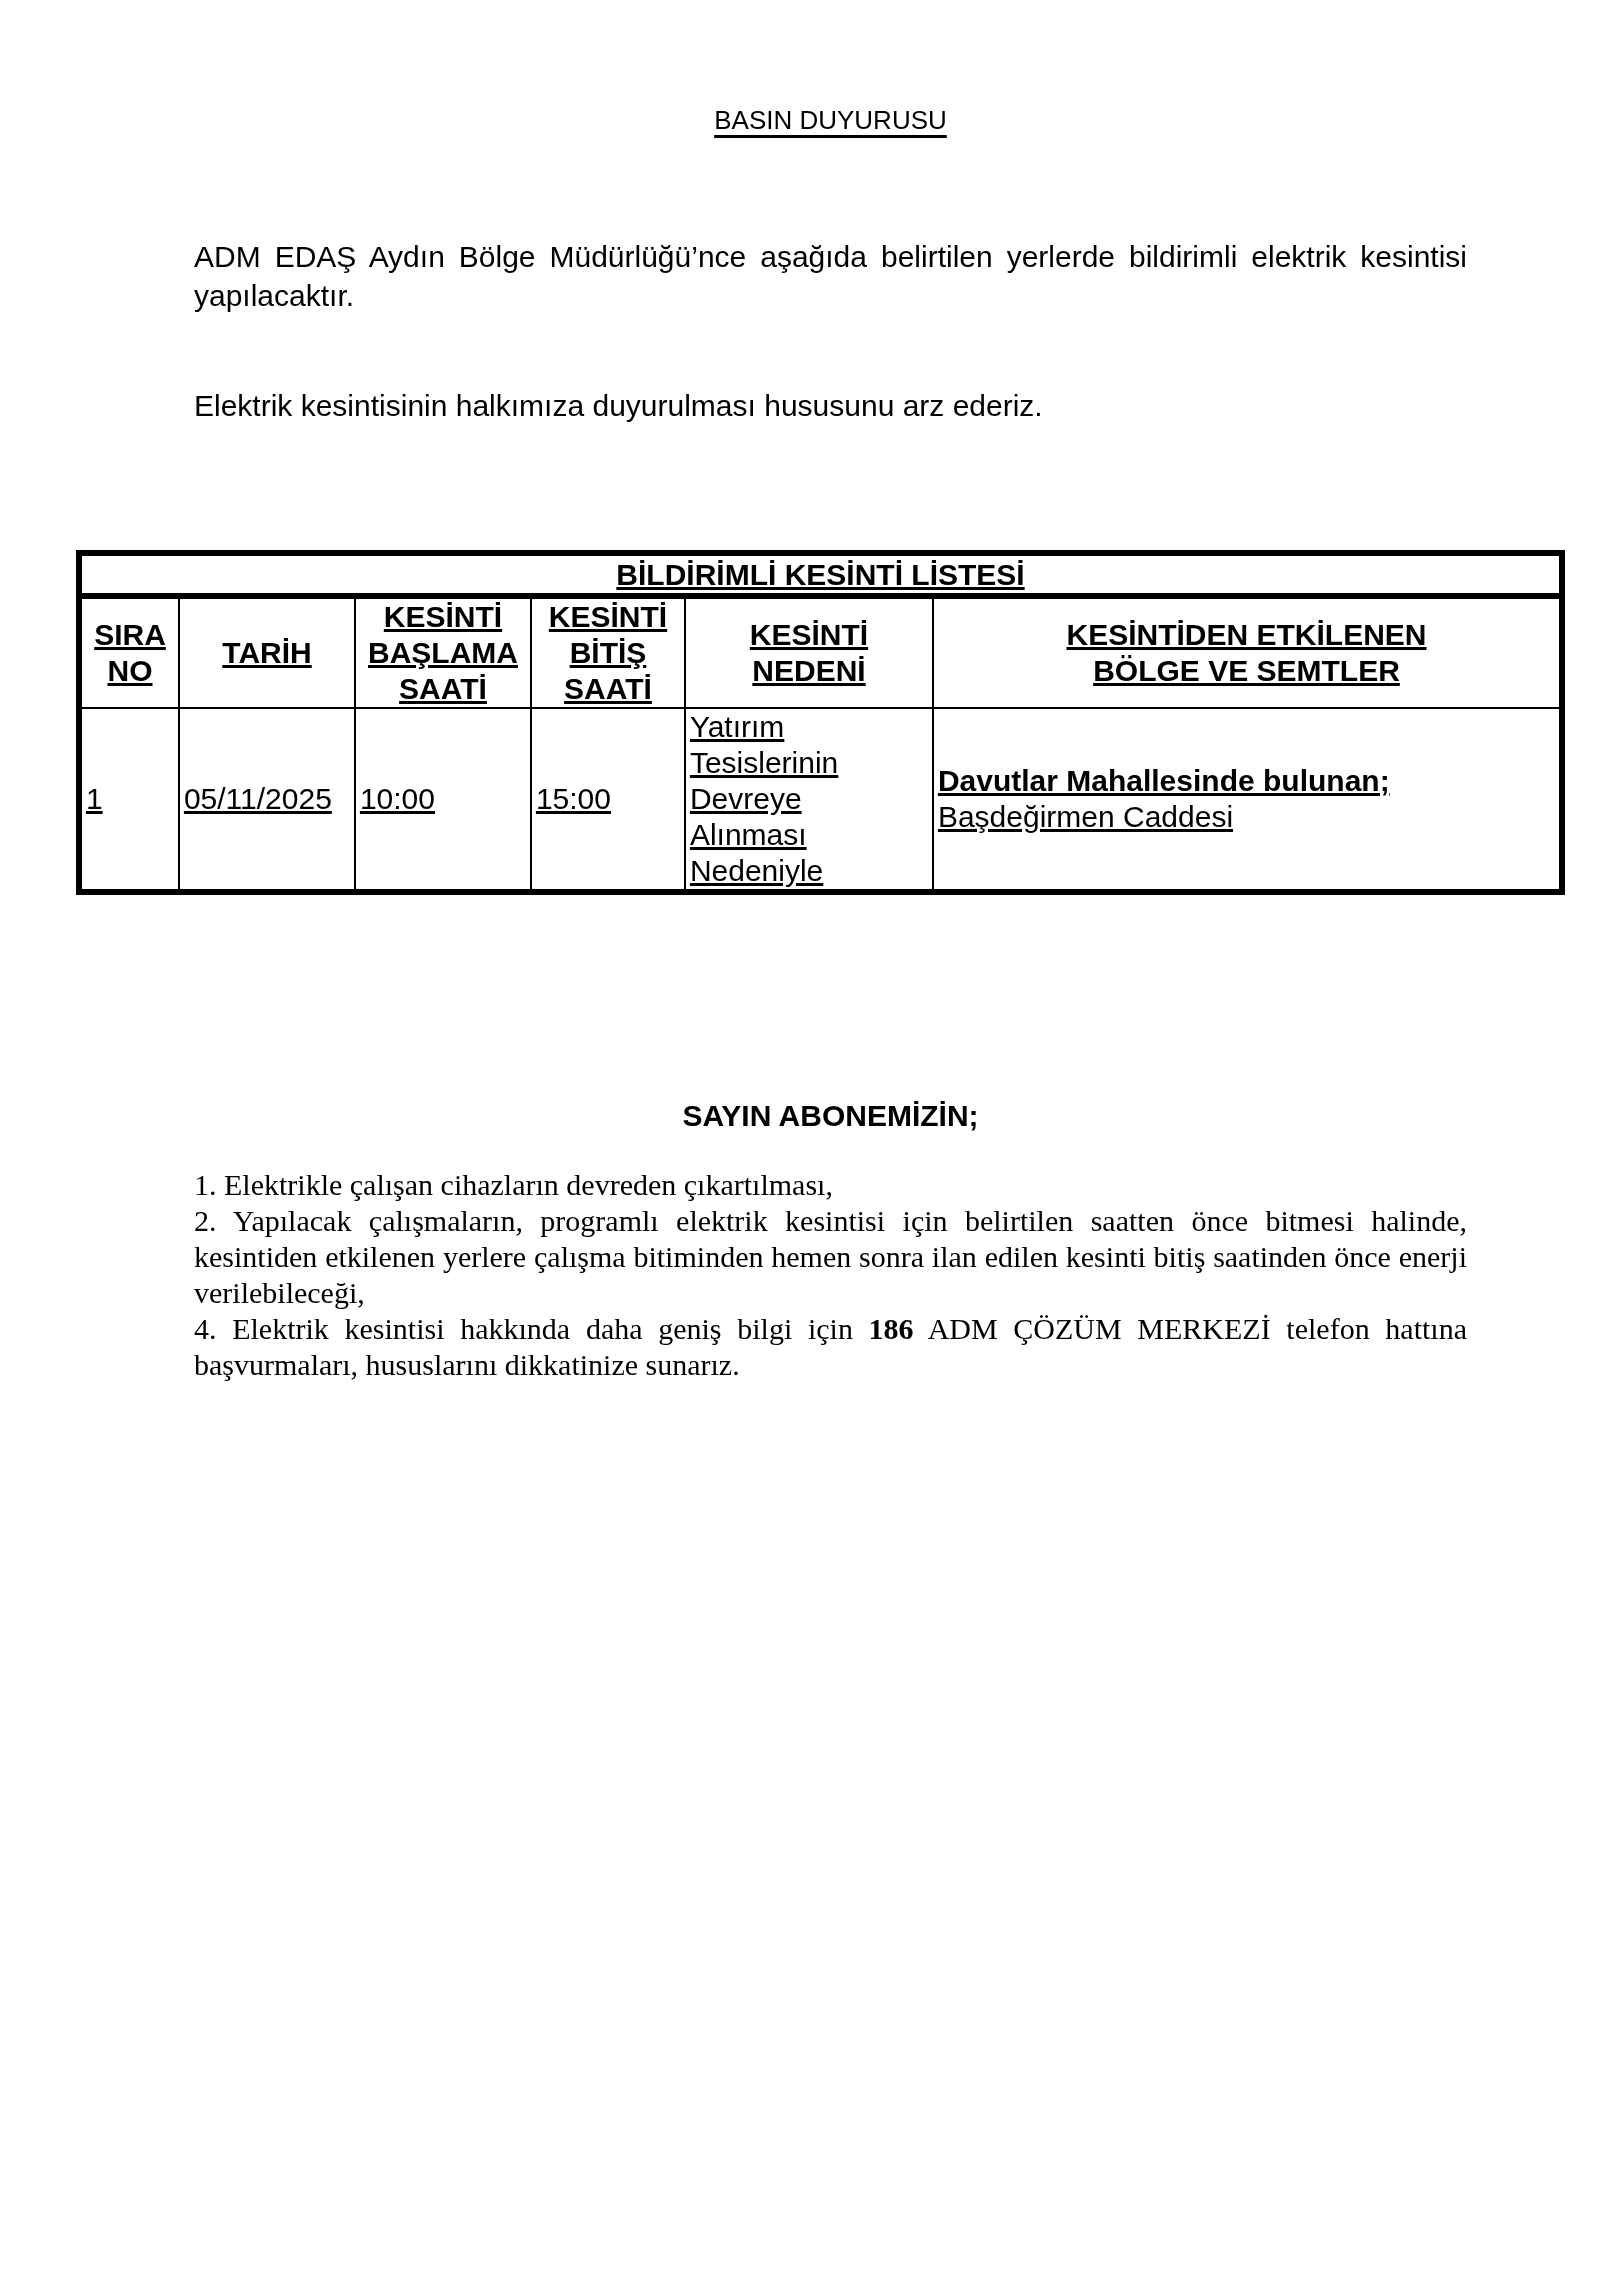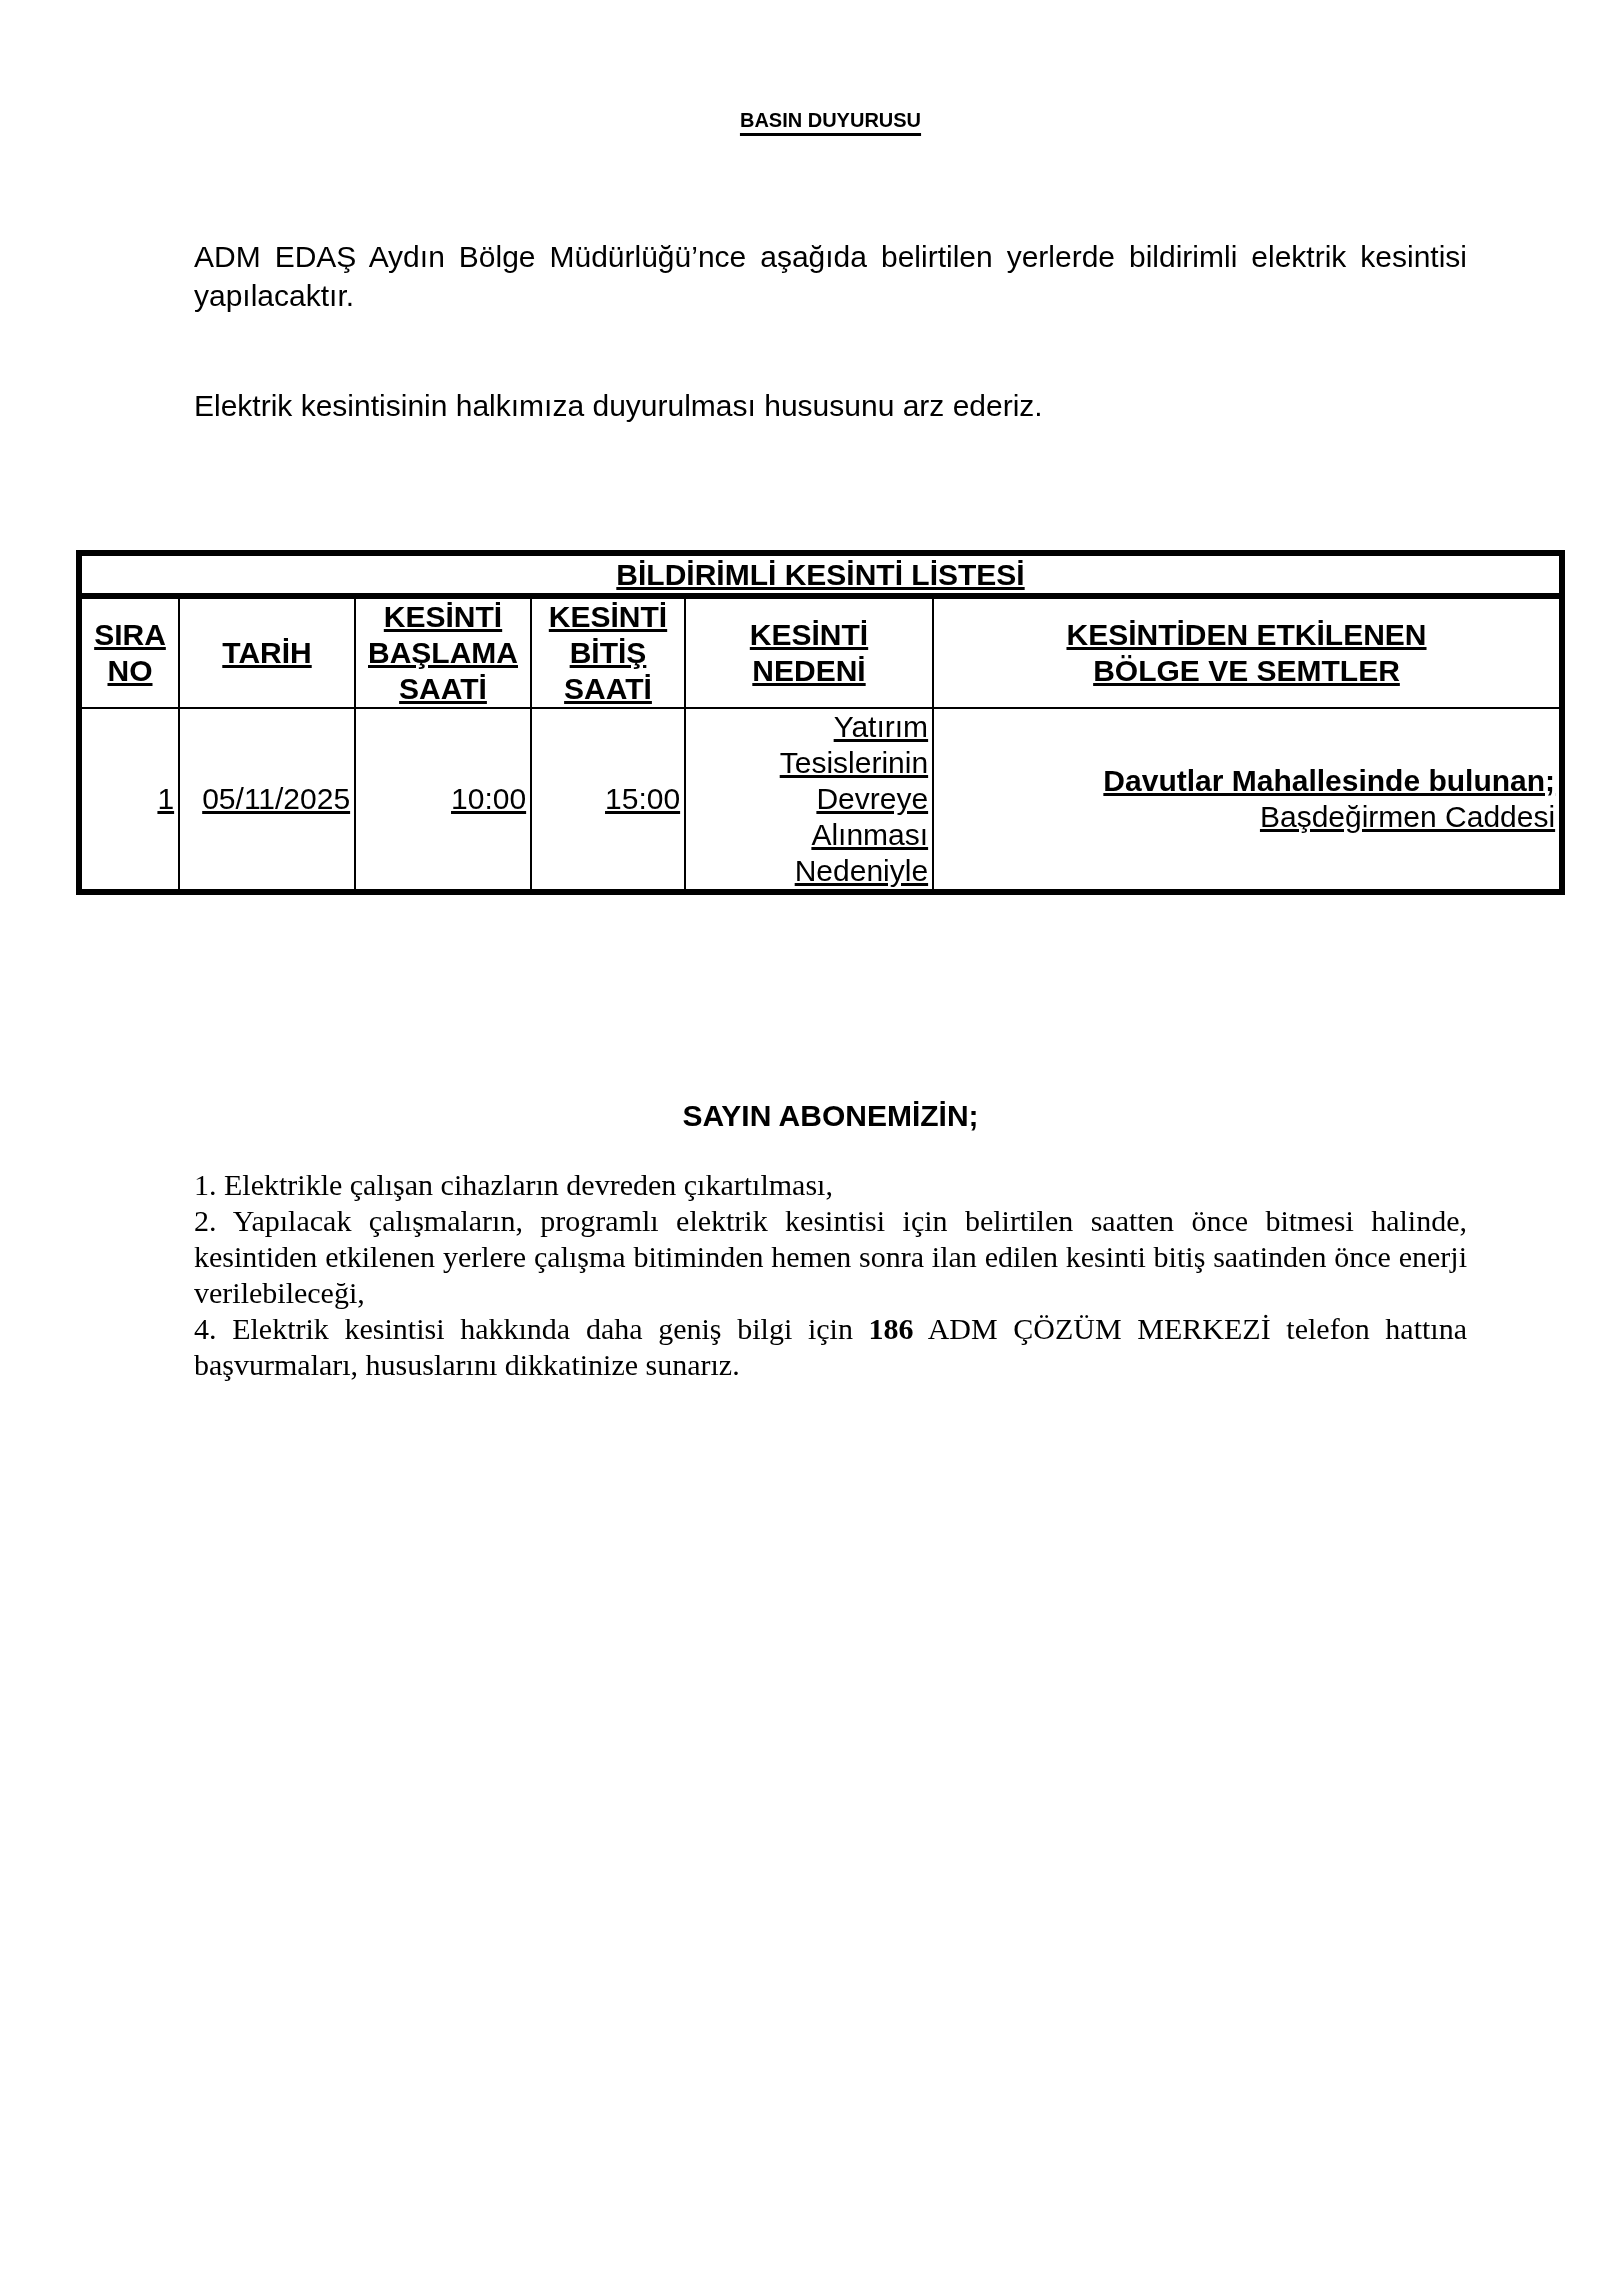--- a/index.html
+++ b/index.html
@@ -17,22 +17,22 @@
     font-family: "Liberation Sans", "DejaVu Sans", sans-serif;
     font-size: 30px;
     box-sizing: border-box;
     padding: 0 154px 0 194px;
     overflow: hidden;
   }
   .doc-title {
     margin: 0;
     padding-top: 102px;
     text-align: center;
-    font-size: 20px;
-    font-weight: bold;
+    font-size: 26px;
+    font-weight: normal;
     line-height: 37px;
   }
   .doc-title .underlined {
     text-decoration: underline;
     text-decoration-thickness: 2.9px;
     text-underline-offset: 5.9px;
   }
   .intro-1 {
     margin: 98px 0 0 0;
     text-align: justify;
@@ -73,21 +73,21 @@
     vertical-align: middle;
     font-size: 30px;
     font-weight: bold;
     line-height: 36px;
     white-space: pre-line;
     padding: 0 3.9px;
   }
   tr.data-row td {
     border: 2px solid #000000;
     height: 169px;
-    text-align: right;
+    text-align: left;
     vertical-align: middle;
     font-size: 30px;
     font-weight: normal;
     line-height: 36px;
     padding: 0 3.9px;
   }
   td.cell-neden {
     white-space: pre-line;
   }
   td.cell-bolge {

